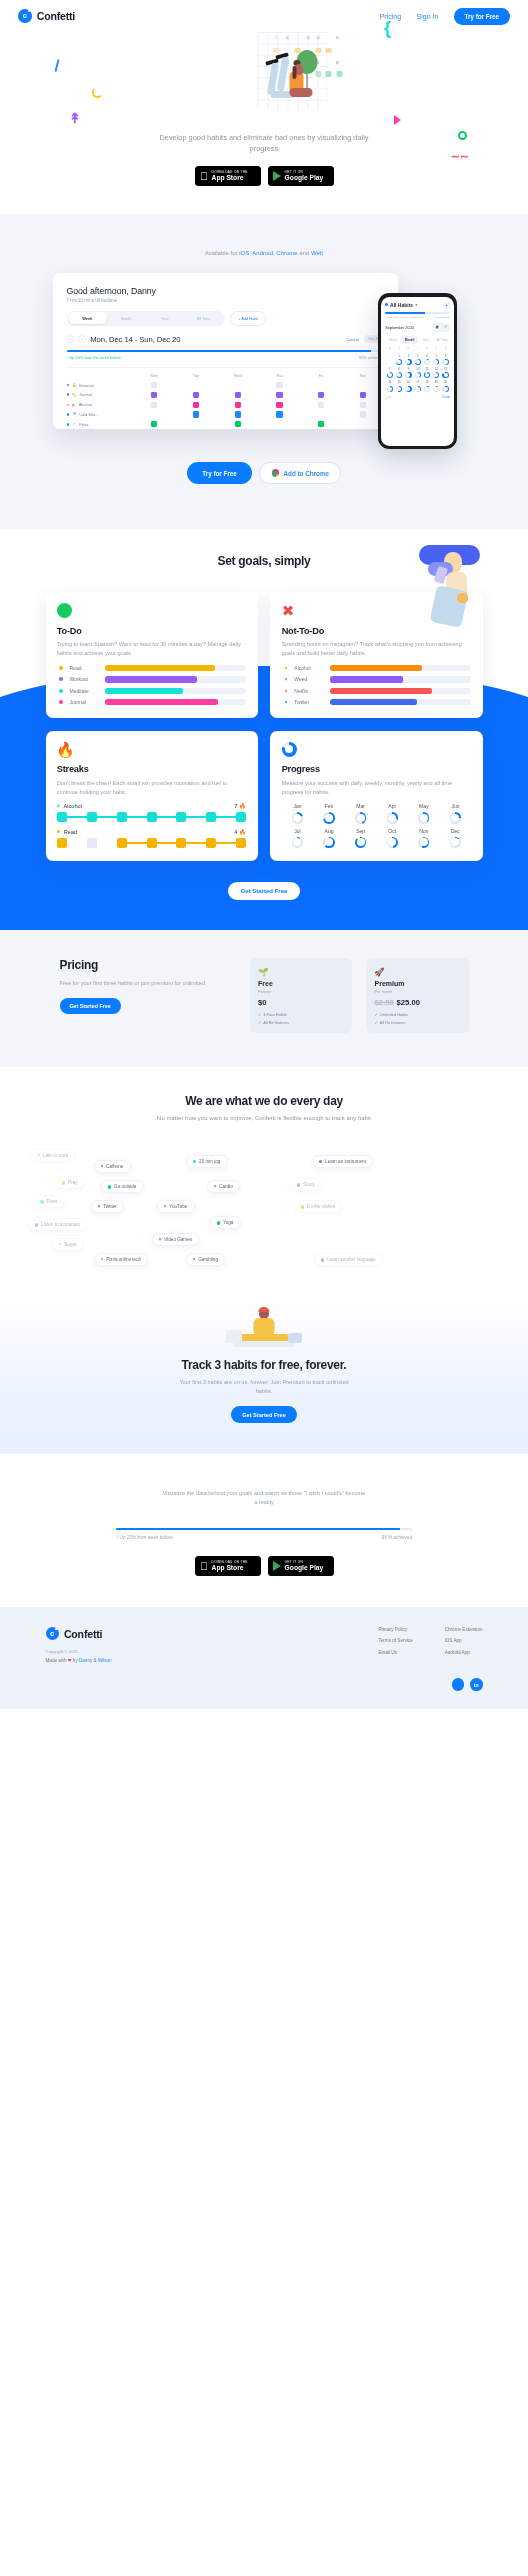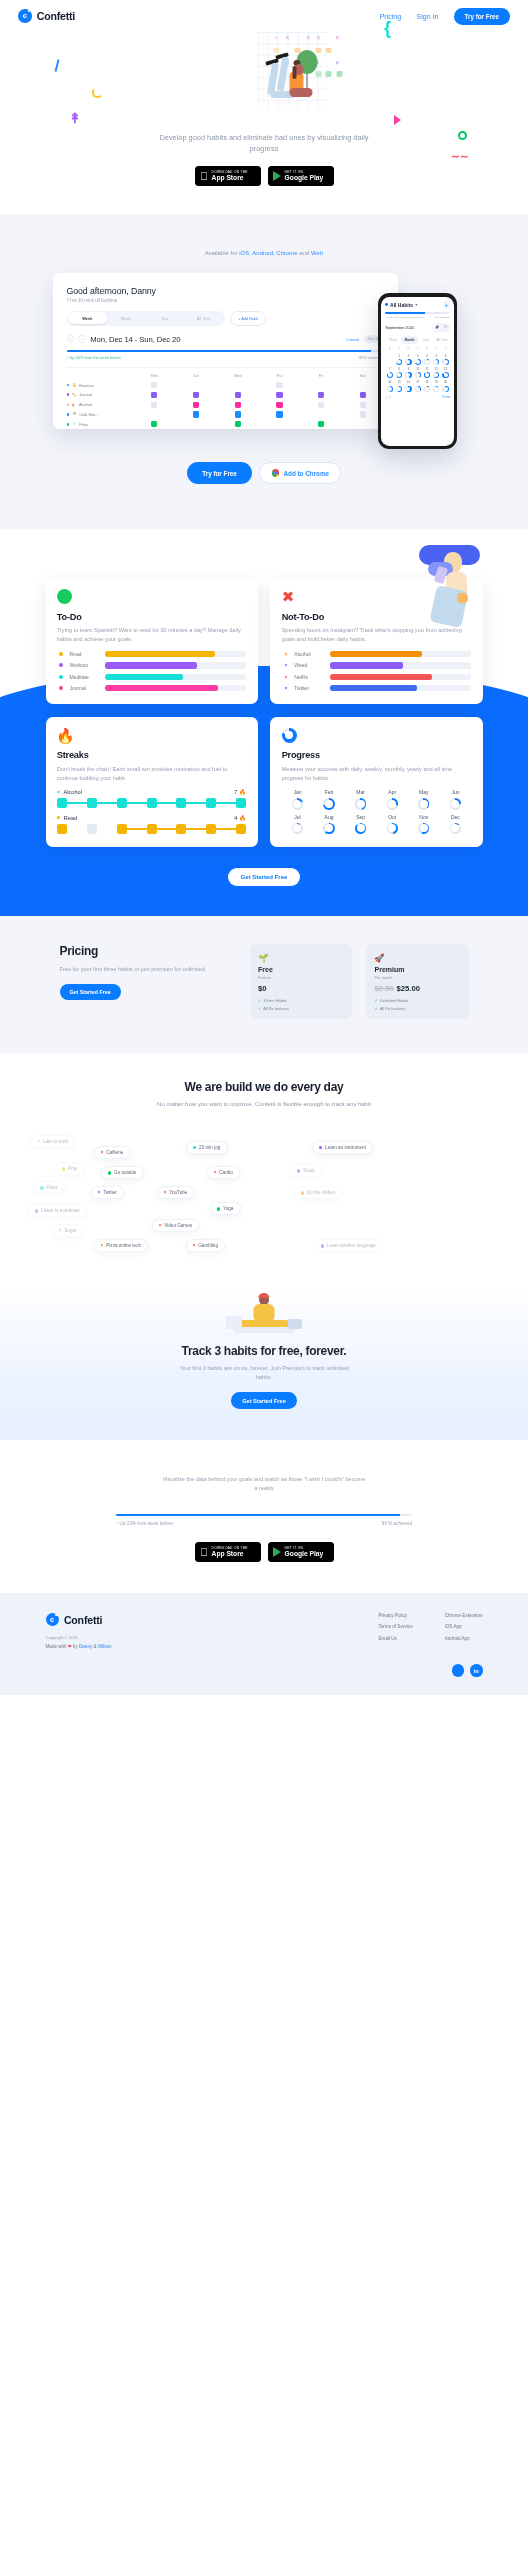--- a/index.html
+++ b/index.html
@@ -704,20 +704,21 @@
       <button class="btn-primary">Try for Free</button>
       <button class="btn-outline">
         <span class="chrome-icon"></span>
         <span>Add to Chrome</span>
       </button>
     </div>
   </div>
 
   <div class="goals">
     <div class="blue-blob"></div>
+    <div class="sec-title" style="position:relative;z-index:5;">Set goals, simply</div>
 
     <div class="girl">
       <div style="position:absolute;left:7px;top:2.8px;width:61px;height:20px;background:#4a62f2;border-radius:15.5px;"></div>
       <div style="position:absolute;left:32px;top:10px;width:18.3px;height:21px;background:#f8d9ab;border-radius:45%;"></div>
       <div style="position:absolute;left:15.5px;top:20px;width:25px;height:14px;background:#8294fa;border-radius:8.5px;"></div>
       <div style="position:absolute;left:24px;top:25px;width:10px;height:15.5px;background:#cfc4f5;border-radius:2.1px;transform:rotate(18deg);"></div>
       <div style="position:absolute;left:34px;top:30px;width:21px;height:27px;background:#fae3c3;border-radius:7px;"></div>
       <div style="position:absolute;left:21px;top:46px;width:32px;height:37px;background:#c3d9ec;border-radius:5.6px;transform:rotate(12deg);"></div>
       <div style="position:absolute;left:45px;top:51px;width:11.3px;height:10px;background:#f8b95e;border-radius:4.2px;"></div>
     </div>
@@ -972,21 +973,21 @@
           </div>
         <div class="feat">
             <span style="color:#14cc60;">✓</span>
             <span>All Re features</span>
           </div>
       </div>
     </div>
   </div>
 
   <div class="tags">
-    <div class="sec-title">We are build we do every day</div>
+    <div class="sec-title">We are what we do every day</div>
     <div class="sec-sub" style="width:232px;margin:6.3px auto 0;line-height:1.6;">No matter how you want to improve, Confetti is flexible enough to track any habit</div>
     <div class="tag-cloud" id="tag-cloud">
         <div class="tag" style="left: 12.7px; top: 10px; opacity: 0.45;">
           <span style="color:#9aa4b4;font-weight:bold;">×</span>
           <span>Late to work</span>
         </div>
         <div class="tag" style="left: 76px; top: 21px;">
           <span style="color:#f0483e;font-weight:bold;">×</span>
           <span>Caffeine</span>
         </div>

